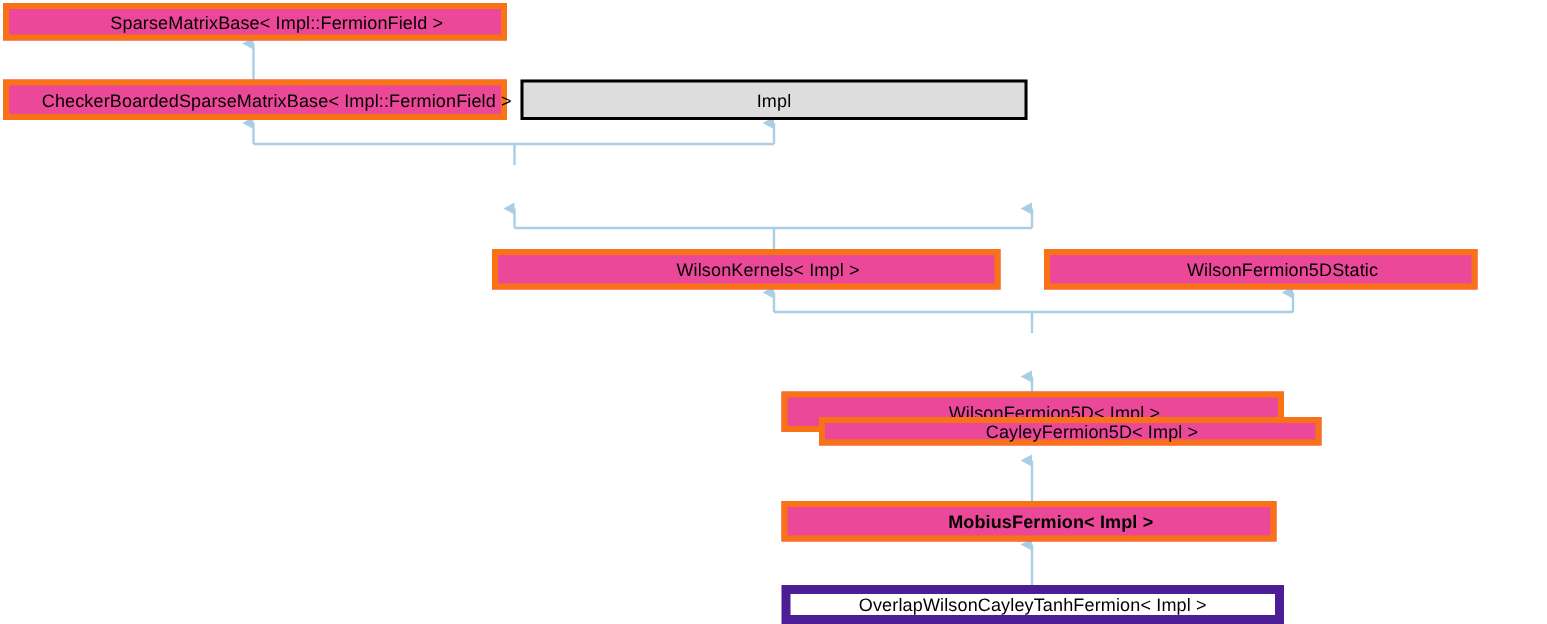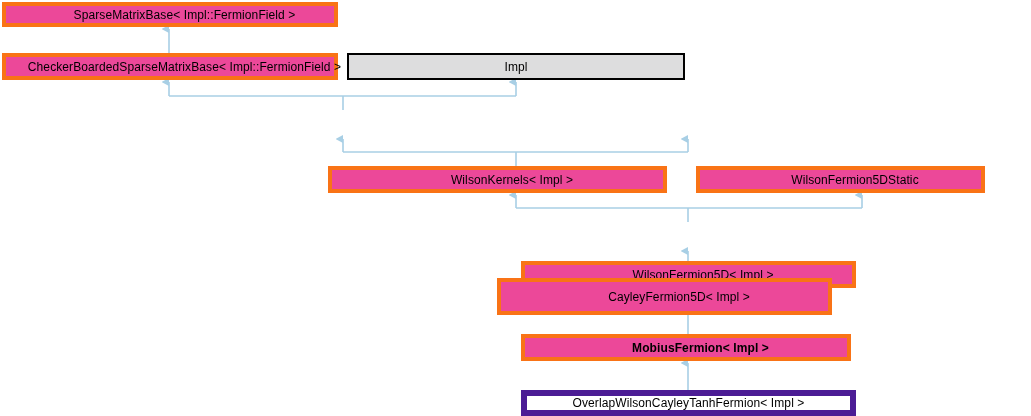--- a/index.html
+++ b/index.html
@@ -110,21 +110,21 @@
   </div>
 
   <div class="node inherit" style="left:696px; top:166px; width:289px; height:27px;">
     <span class="node-label">WilsonFermion5DStatic</span>
   </div>
 
   <div class="node inherit" style="left:521px; top:222px; width:335px; height:27px;margin-top:39px;">
     <span class="node-label">WilsonFermion5D&lt; Impl &gt;</span>
   </div>
 
-  <div class="node inherit" style="left:497px; top:278px; width:335px; height:37px;">
+  <div class="node inherit" style="left:546px; top:278px; width:335px; height:19px;">
     <span class="node-label">CayleyFermion5D&lt; Impl &gt;</span>
   </div>
 
   <div class="node inherit" style="left:521px; top:334px; width:330px; height:27px;font-weight:bold;">
     <span class="node-label">MobiusFermion&lt; Impl &gt;</span>
   </div>
 
   <div class="node current" style="left:521px; top:390px; width:335px; height:26px;">
     <span class="node-label">OverlapWilsonCayleyTanhFermion&lt; Impl &gt;</span>
   </div>

